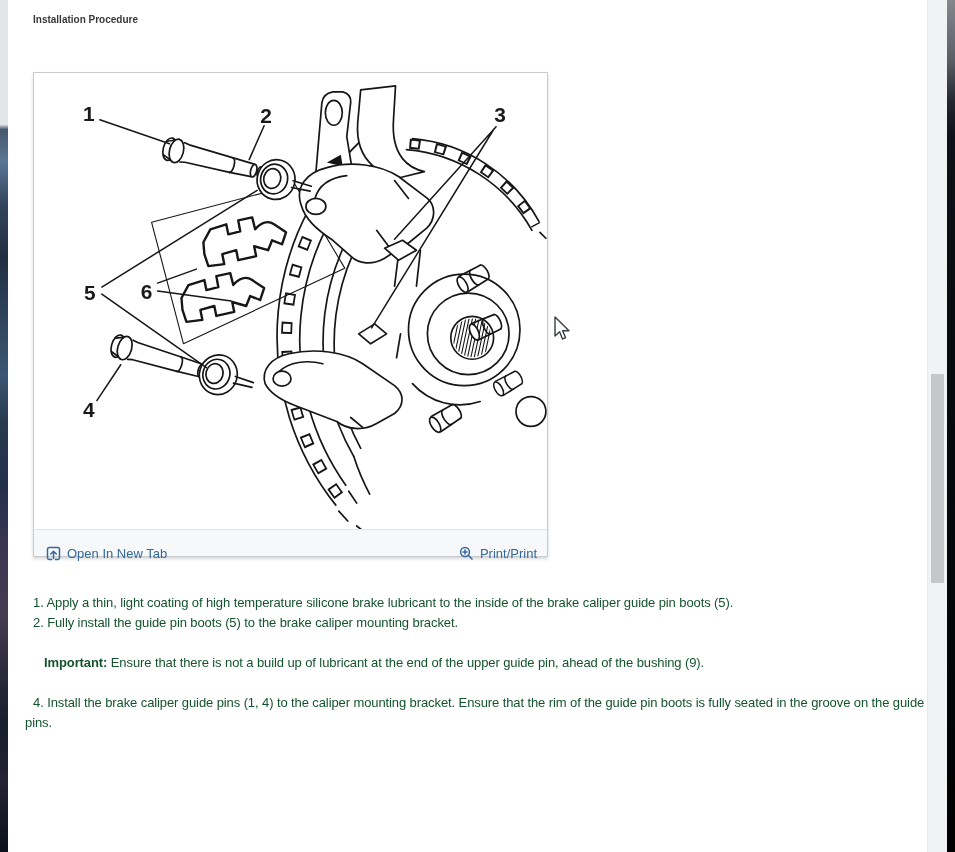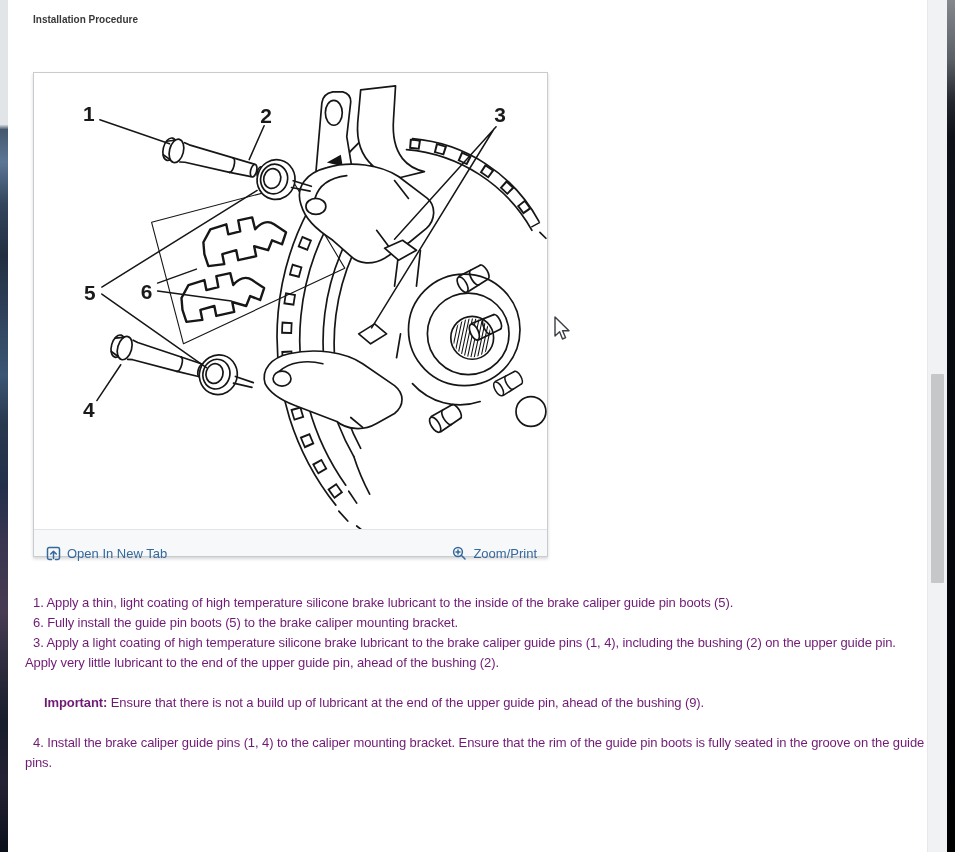--- a/index.html
+++ b/index.html
@@ -66,21 +66,21 @@
   #diag .slotW{stroke:#ffffff;stroke-width:7.5;stroke-dasharray:8 21;stroke-dashoffset:-2;stroke-linecap:butt;}
   #diag .slotB2{stroke-width:10;stroke-dasharray:11 15;stroke-linecap:butt;}
   #diag .slotW2{stroke:#ffffff;stroke-width:6.5;stroke-dasharray:7 19;stroke-dashoffset:-2;stroke-linecap:butt;}
   #diag text{font-family:"Liberation Sans",sans-serif;font-size:21px;font-weight:bold;
     fill:#1a1a1a;stroke:none;text-anchor:middle;}
   
   .mouse-cursor{position:absolute;left:553px;top:316px;}
   
   .instructions{
     position:absolute;left:25px;top:593px;width:903px;
-    font-size:13px;line-height:20px;color:#701a75;letter-spacing:-0.1px;
+    font-size:13px;line-height:20px;color:#14532d;letter-spacing:-0.1px;
   }
   .step{text-indent:8px;}
   .important{text-indent:19px;}
   .important b{font-weight:bold;}
   .spacer{height:20px;}
 </style>
 </head>
 <body>
 
 <div class="left-strip"></div>
@@ -228,30 +228,29 @@
       <svg width="15" height="15" viewBox="0 0 15 15">
         <path d="M5.5,13.5 H3.2 A1.7,1.7 0 0 1 1.5,11.8 V3.2 A1.7,1.7 0 0 1 3.2,1.5 H11.8 A1.7,1.7 0 0 1 13.5,3.2 V11.8 A1.7,1.7 0 0 1 11.8,13.5 H9.5 M7.5,12.5 V5.5 M4.7,8 L7.5,5.2 L10.3,8" fill="none" stroke="#35689c" stroke-width="1.5" stroke-linecap="round" stroke-linejoin="round"></path>
       </svg>
       <span>Open In New Tab</span>
     </span>
     <span class="fig-link">
       <svg width="15" height="15" viewBox="0 0 15 15">
         <circle cx="6" cy="6" r="4.4" fill="none" stroke="#35689c" stroke-width="1.5"></circle>
         <path d="M6,4 V8 M4,6 H8 M9.3,9.3 L13,13" fill="none" stroke="#35689c" stroke-width="1.5" stroke-linecap="round"></path>
       </svg>
-      <span>Zoom/Print</span>
+      <span>Print/Print</span>
     </span>
   </div>
 </div>
 
 <svg class="mouse-cursor" width="20" height="26" viewBox="0 0 20 26">
   <path d="M2,1 L2,20 L6.6,15.8 L9.5,23 L12.6,21.7 L9.6,14.7 L16,14.7 Z" fill="#ffffff" stroke="#3a3f46" stroke-width="1.4" stroke-linejoin="round"></path>
 </svg>
 
 <div class="instructions">
   <div class="step">1. Apply a thin, light coating of high temperature silicone brake lubricant to the inside of the brake caliper guide pin boots (5).</div>
-  <div class="step">6. Fully install the guide pin boots (5) to the brake caliper mounting bracket.</div>
-  <div class="step">3. Apply a light coating of high temperature silicone brake lubricant to the brake caliper guide pins (1, 4), including the bushing (2) on the upper guide pin. Apply very little lubricant to the end of the upper guide pin, ahead of the bushing (2).</div>
+  <div class="step">2. Fully install the guide pin boots (5) to the brake caliper mounting bracket.</div>
   <div class="spacer"></div>
   <div class="important"><b>Important:</b><span> Ensure that there is not a build up of lubricant at the end of the upper guide pin, ahead of the bushing (9).</span></div>
   <div class="spacer"></div>
   <div class="step">4. Install the brake caliper guide pins (1, 4) to the caliper mounting bracket. Ensure that the rim of the guide pin boots is fully seated in the groove on the guide pins.</div>
 </div>
 
 </body></html>

